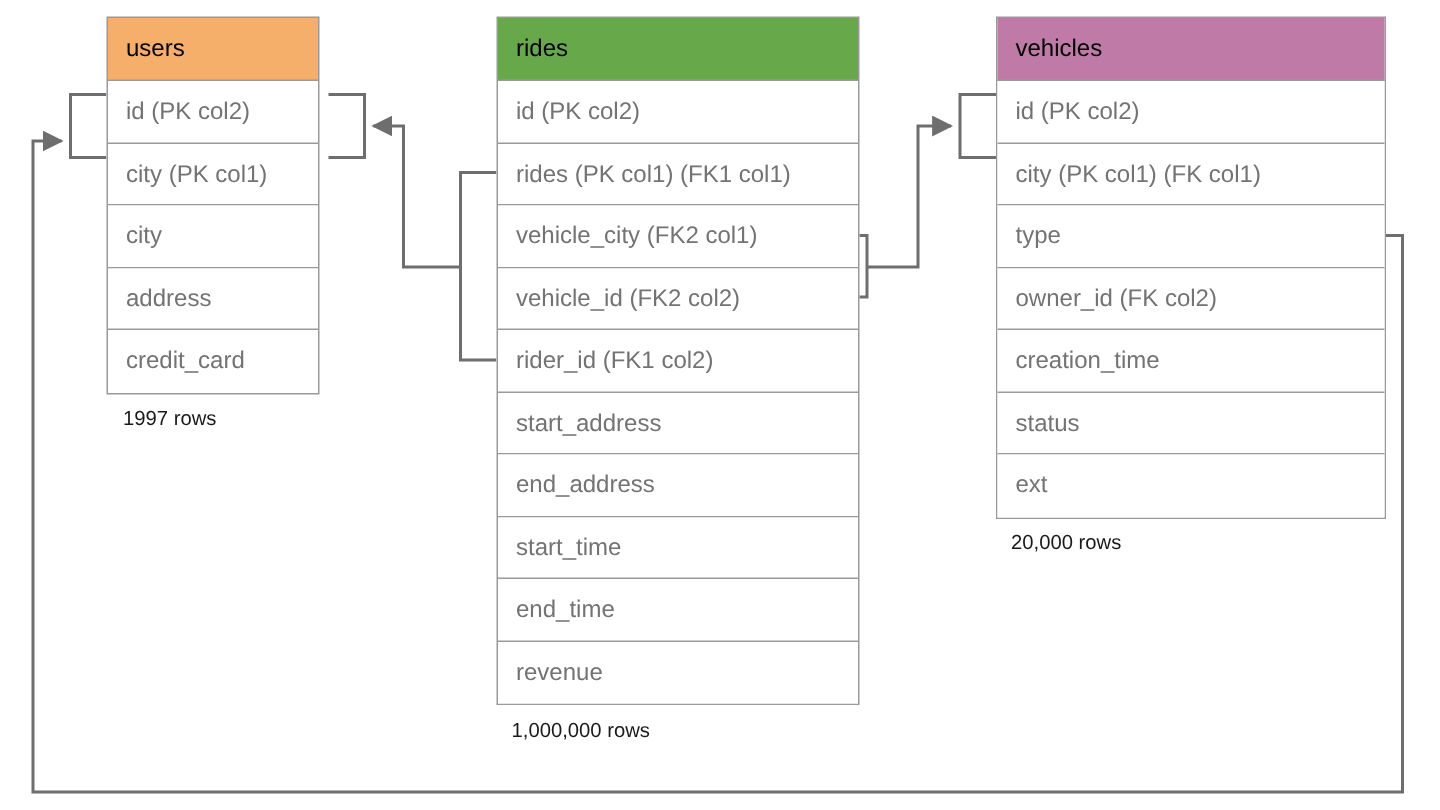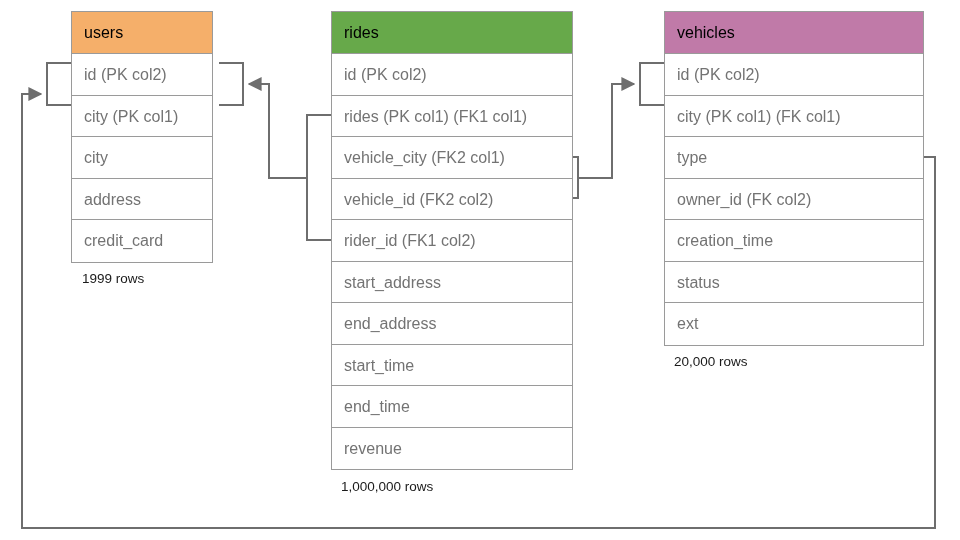--- a/index.html
+++ b/index.html
@@ -98,21 +98,21 @@
   </svg>
 
   <div class="table-box" style="left:71px; top:11px; width:142px;">
     <div class="tbl-header" style="background:#f5af6a;">users</div>
     <div class="tbl-row">id (PK col2)</div>
     <div class="tbl-row">city (PK col1)</div>
     <div class="tbl-row">city</div>
     <div class="tbl-row">address</div>
     <div class="tbl-row last">credit_card</div>
   </div>
-  <div class="row-count" style="left:82px; top:271px;">1999 rows</div>
+  <div class="row-count" style="left:82px; top:271px;">1997 rows</div>
 
   <div class="table-box" style="left:331px; top:11px; width:242px;">
     <div class="tbl-header" style="background:#67a94a;">rides</div>
     <div class="tbl-row">id (PK col2)</div>
     <div class="tbl-row">rides (PK col1) (FK1 col1)</div>
     <div class="tbl-row">vehicle_city (FK2 col1)</div>
     <div class="tbl-row">vehicle_id (FK2 col2)</div>
     <div class="tbl-row">rider_id (FK1 col2)</div>
     <div class="tbl-row">start_address</div>
     <div class="tbl-row">end_address</div>

